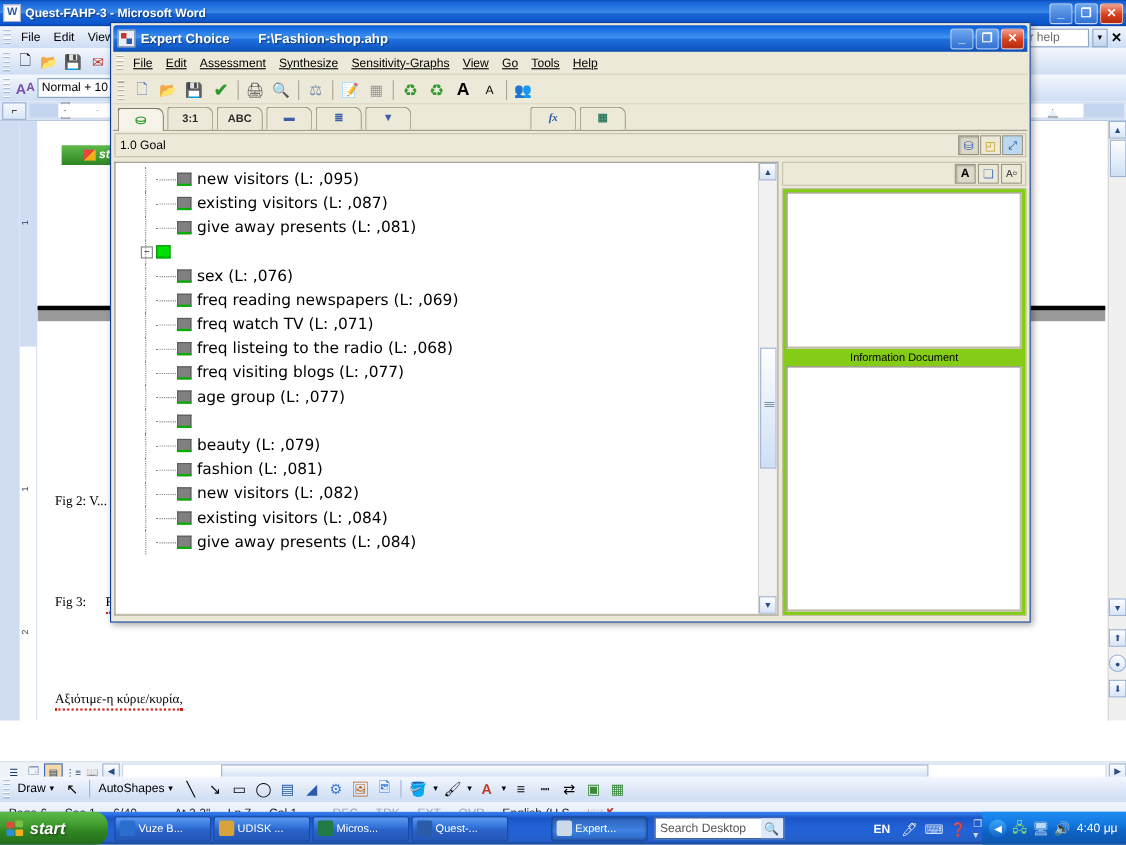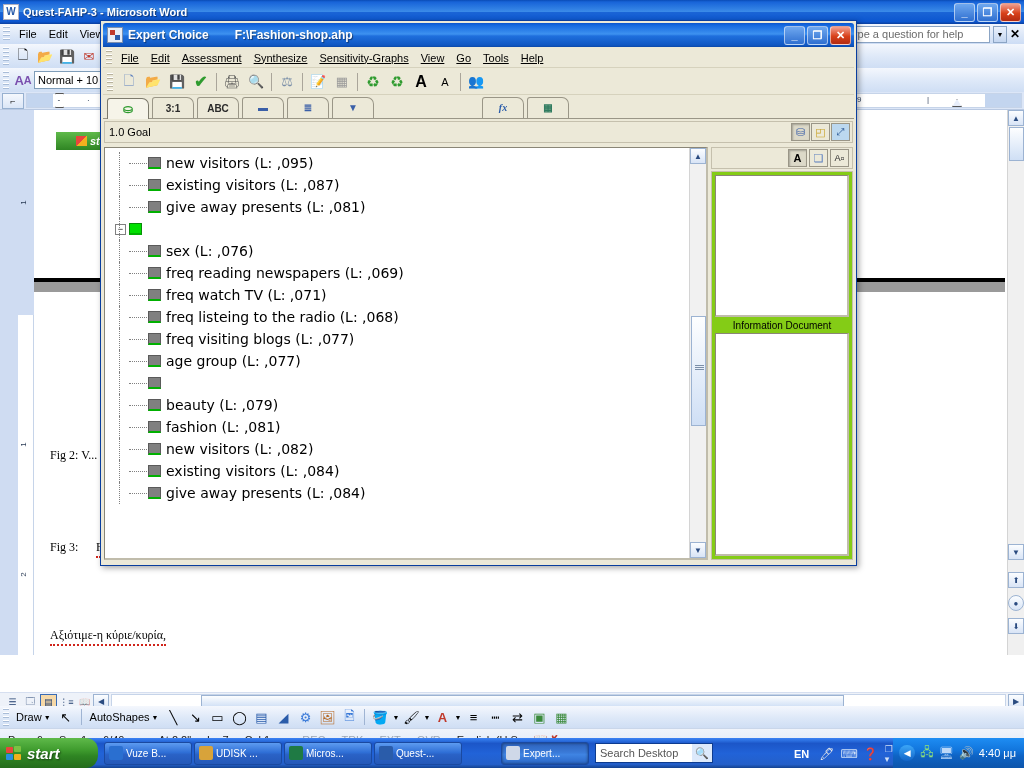--- a/index.html
+++ b/index.html
@@ -170,21 +170,21 @@
     background: linear-gradient(to bottom,#1e8df3,#1276dd 40%,#0e63c4 60%,#0d55ab);
     height:30px; padding-left:6px; }
   .tray-chevron { width:16px;height:16px;border-radius:50%;
     background: linear-gradient(to bottom,#3ca7f8,#1265c8); color:#fff; font-size:9px;
     display:flex;align-items:center;justify-content:center;}
   .clock { color:#fff; font-size:11px;text-align:right; }
   .langbox { color:#fff; font-size:11px; font-weight:bold; padding:0 4px; }
 
   
   #ec-window {
-    position: absolute; left: 100px; top: 20px; width: 757px; height: 546px;
+    position: absolute; left: 100px; top: 20px; width: 837px; height: 546px;
     background: #ece9d8; border: 1px solid #0a3e9e;
     box-shadow: 2px 2px 6px rgba(0,0,0,.35);
   }
   .ec-title {
     height: 24px; margin: 2px 2px 0 2px;
     background: linear-gradient(to bottom,#0a55cd 0%, #1569e0 10%, #3e92f0 46%, #1f6fdd 54%, #0f57c3 92%, #0b48a8 100%);
     display:flex; align-items:center; color:#fff; border-radius:3px 3px 0 0;
   }
   .ec-title .ec-ico { width:16px;height:16px;margin:0 5px 0 4px;flex:none;
      background:#e9eef6; border:1px solid #7c8fae; position:relative;}
@@ -224,21 +224,21 @@
 
   .ec-body { position:absolute; left:3px; top:126px; right:3px; bottom:5px; display:flex; gap:3px; }
 
   .ec-tree-pane {
     width: 604px; background:#fff; border:2px inset #c0bcab;
     border-top:1px solid #8a8677; border-left:1px solid #8a8677;
     position:relative; overflow:hidden;
   }
   .tree-scroll { position:absolute; inset:0 17px 0 0; overflow:hidden; }
   .tree-list { padding: 4px 0 0 0; }
-  .tree-row { display:flex; align-items:center; height:22px; position:relative; padding-left:10px;}
+  .tree-row { display:flex; align-items:center; height:22px; position:relative; padding-left:10px;margin-left:13px;}
   .tree-row .dotline { width:18px; height:1px; border-top:1px dotted #808080; margin-right:1px; }
   .tree-row .vline { position:absolute; left:14px; top:0; bottom:0; border-left:1px dotted #808080; }
   .tree-row .expander {
     width:11px;height:11px;border:1px solid #808080;background:#fff;
     display:flex;align-items:center;justify-content:center;font-size:9px;line-height:1;
     margin-right:3px; flex:none; color:#000;
   }
   .node-box { width:13px;height:12px; flex:none; margin-right:5px;
      background:#808080; border:1px solid #5a5a5a; border-bottom:2px solid #00b000; }
   .node-box.green { background:#00e000; border:1px solid #0a8a0a; border-bottom:2px solid #00b000;}

